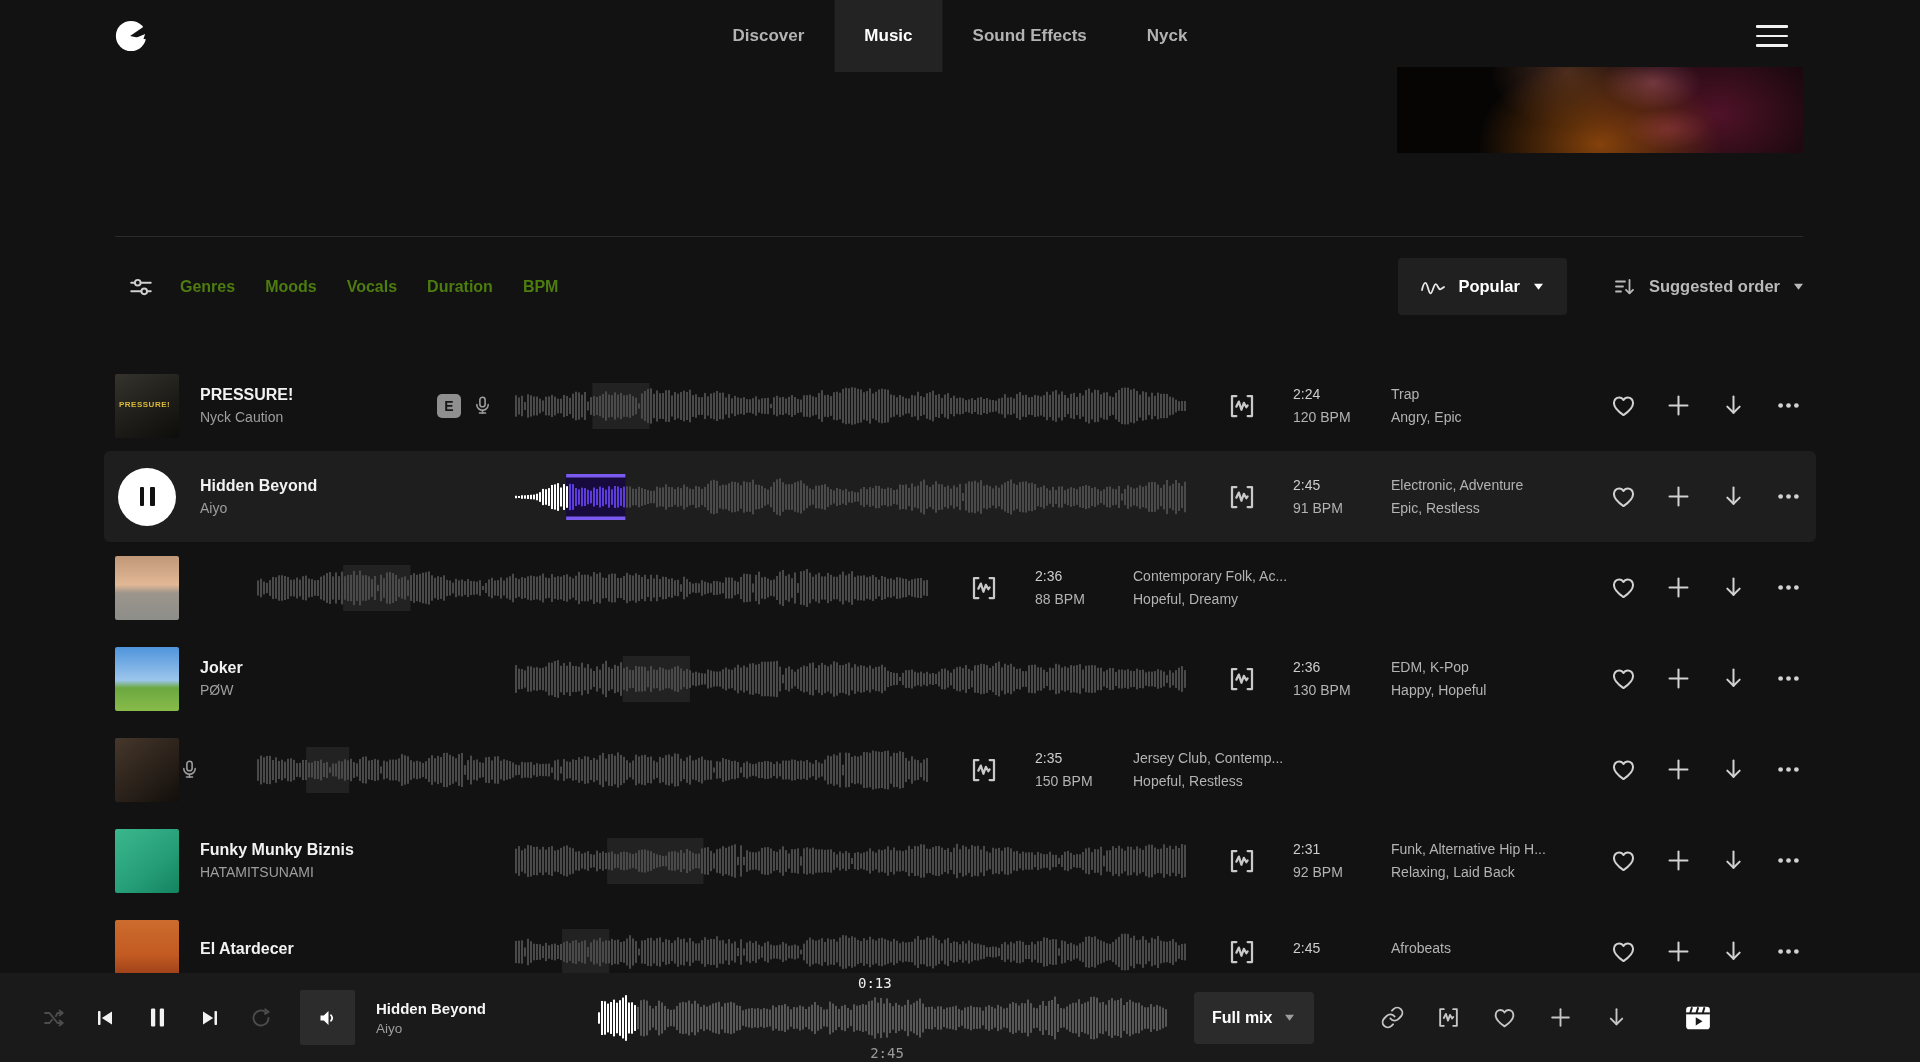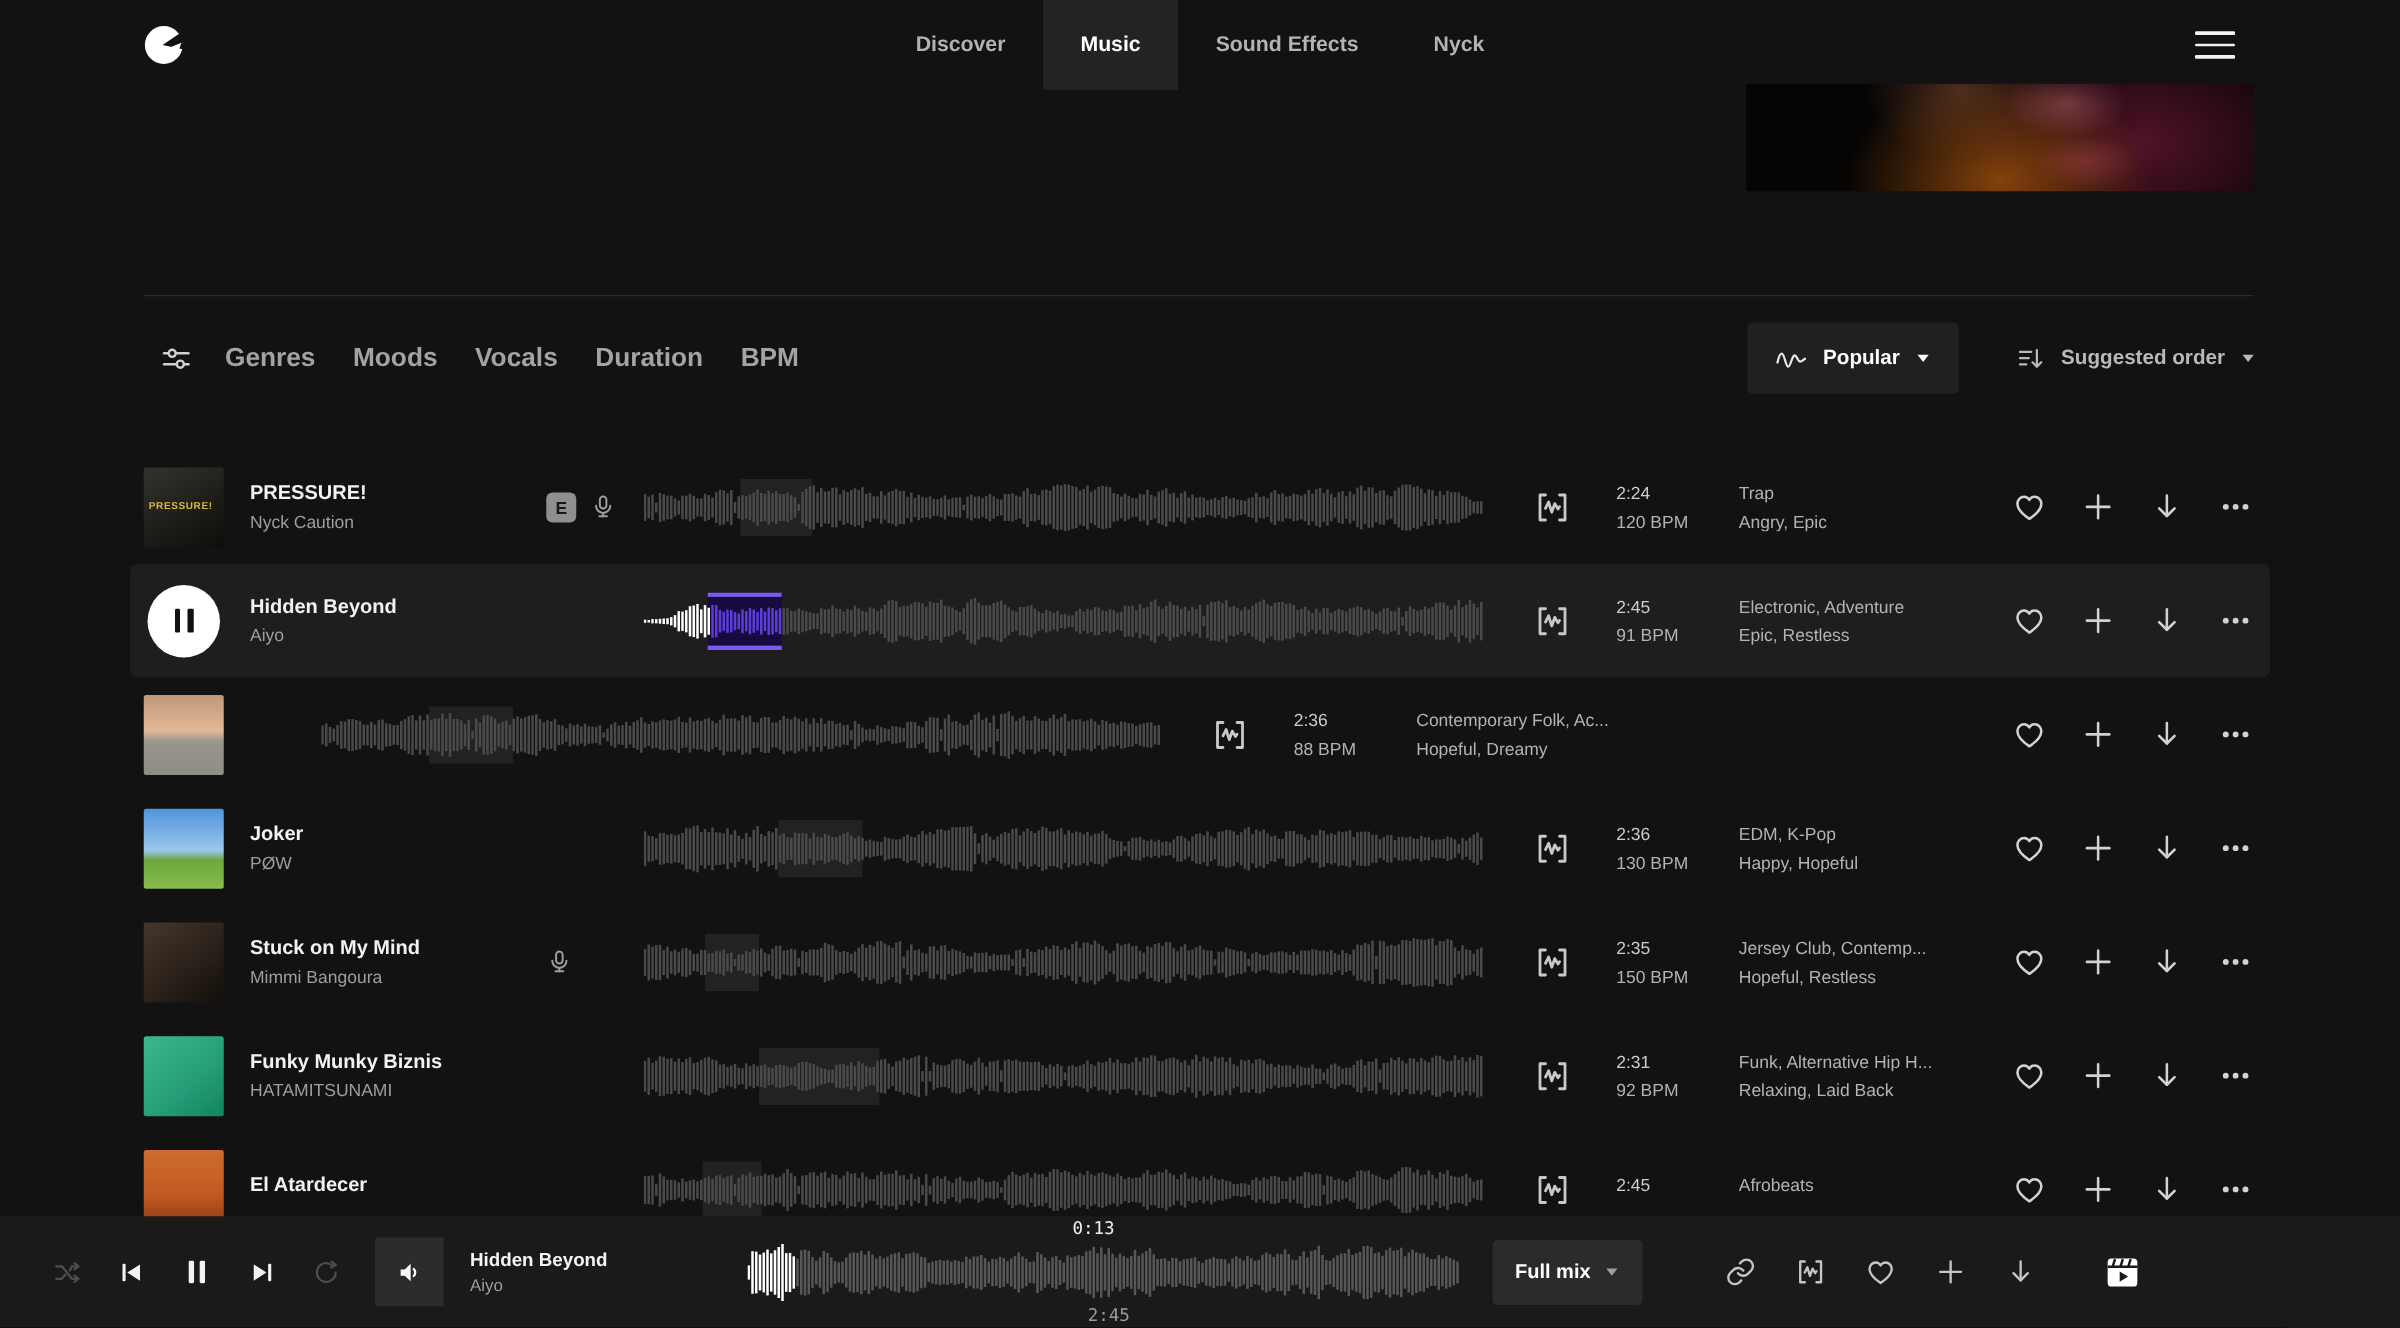--- a/index.html
+++ b/index.html
@@ -25,21 +25,21 @@
       radial-gradient(170px 120px at 50% 90%, rgba(145,72,12,0.9), transparent 72%),
       radial-gradient(210px 150px at 79% 55%, rgba(105,22,52,0.75), transparent 68%),
       radial-gradient(110px 80px at 42% 5%, rgba(190,110,80,0.35), transparent 70%),
       #060504; }
 
   .divider { margin:0 117px 0 115px; border-top:1px solid #2b2b2b; }
 
   
   .filterbar { display:flex; align-items:center; margin:21px 115px 0 128px; height:57px; }
   .ficon { width:26px; height:26px; color:#d0d0d0; margin-right:26px; cursor:pointer; }
-  .fitem { font-size:21px; font-weight:600; color:#a3a3a3; margin-right:30px; cursor:pointer; }
+  .fitem { font-size:16px; font-weight:600; color:#4d7c0f; margin-right:30px; cursor:pointer; }
   .fright { margin-left:auto; display:flex; align-items:center; }
   .popular-btn { display:flex; align-items:center; gap:12px; background:#202020; border:none; border-radius:4px; height:57px; padding:0 22px; color:#fff; font-family:inherit; font-size:16.5px; font-weight:700; cursor:pointer; }
   .popular-btn svg.wv { width:26px; height:20px; color:#e8e8e8; }
   .order-btn { display:flex; align-items:center; gap:12px; background:none; border:none; margin-left:46px; color:#b9b9b9; font-family:inherit; font-size:16.5px; font-weight:600; cursor:pointer; }
   .order-btn svg.srt { width:24px; height:24px; }
   .caret { width:13px; height:9px; }
 
   
   .tracklist { margin:45px 104px 0 104px; }
   .track-row { display:flex; align-items:center; height:91px; padding:0 14px 0 11px; border-radius:6px; cursor:pointer; }
@@ -1312,24 +1312,20 @@
         </button>
       </div>
     </div>
 
     <div class="track-row">
       <div class="thumbcell">
         <div class="thumb" style="background: linear-gradient(140deg, rgb(70, 55, 43), rgb(42, 33, 26) 55%, rgb(18, 14, 11));">
           <span class="thumb-label"></span>
         </div>
 
-      </div>
-      <div class="meta">
-        <div class="ttitle">Stuck on My Mind</div>
-        <div class="tartist">Mimmi Bangoura</div>
       </div>
       <div class="badges">
 
         <svg class="mic" viewBox="0 0 24 24">
           <rect class="st" x="9" y="2.5" width="6" height="11" rx="3"></rect>
           <path class="st" d="M5.5 11a6.5 6.5 0 0 0 13 0"></path>
           <line class="st" x1="12" y1="17.5" x2="12" y2="20.5"></line>
             <line class="st" x1="8.5" y1="20.5" x2="15.5" y2="20.5"></line>
         </svg>
       </div>

